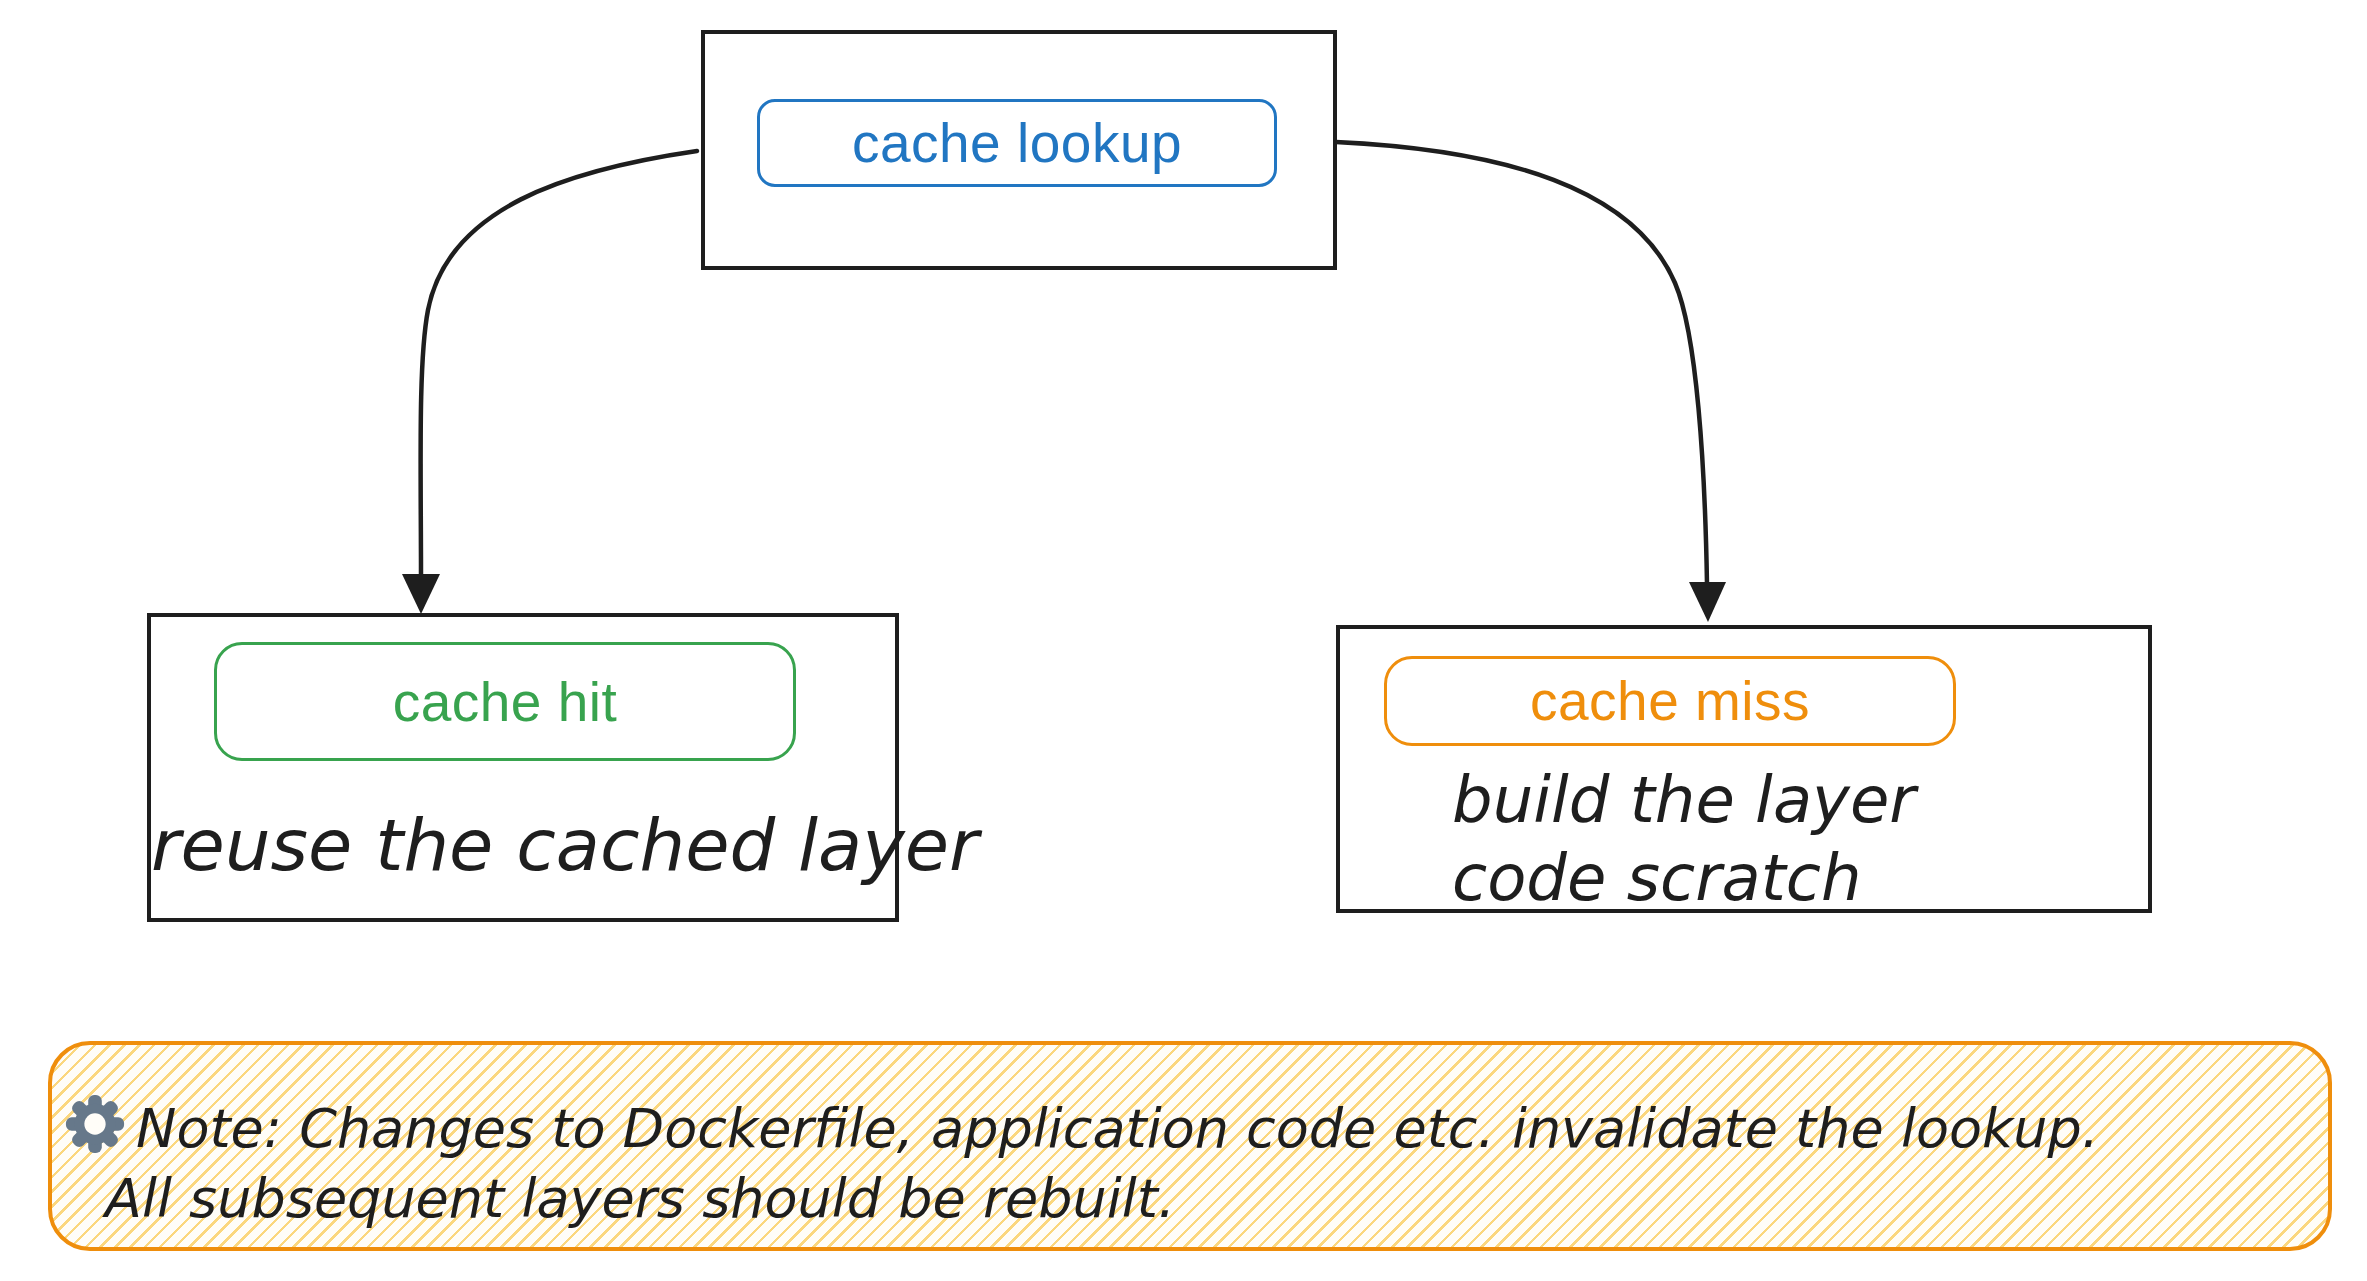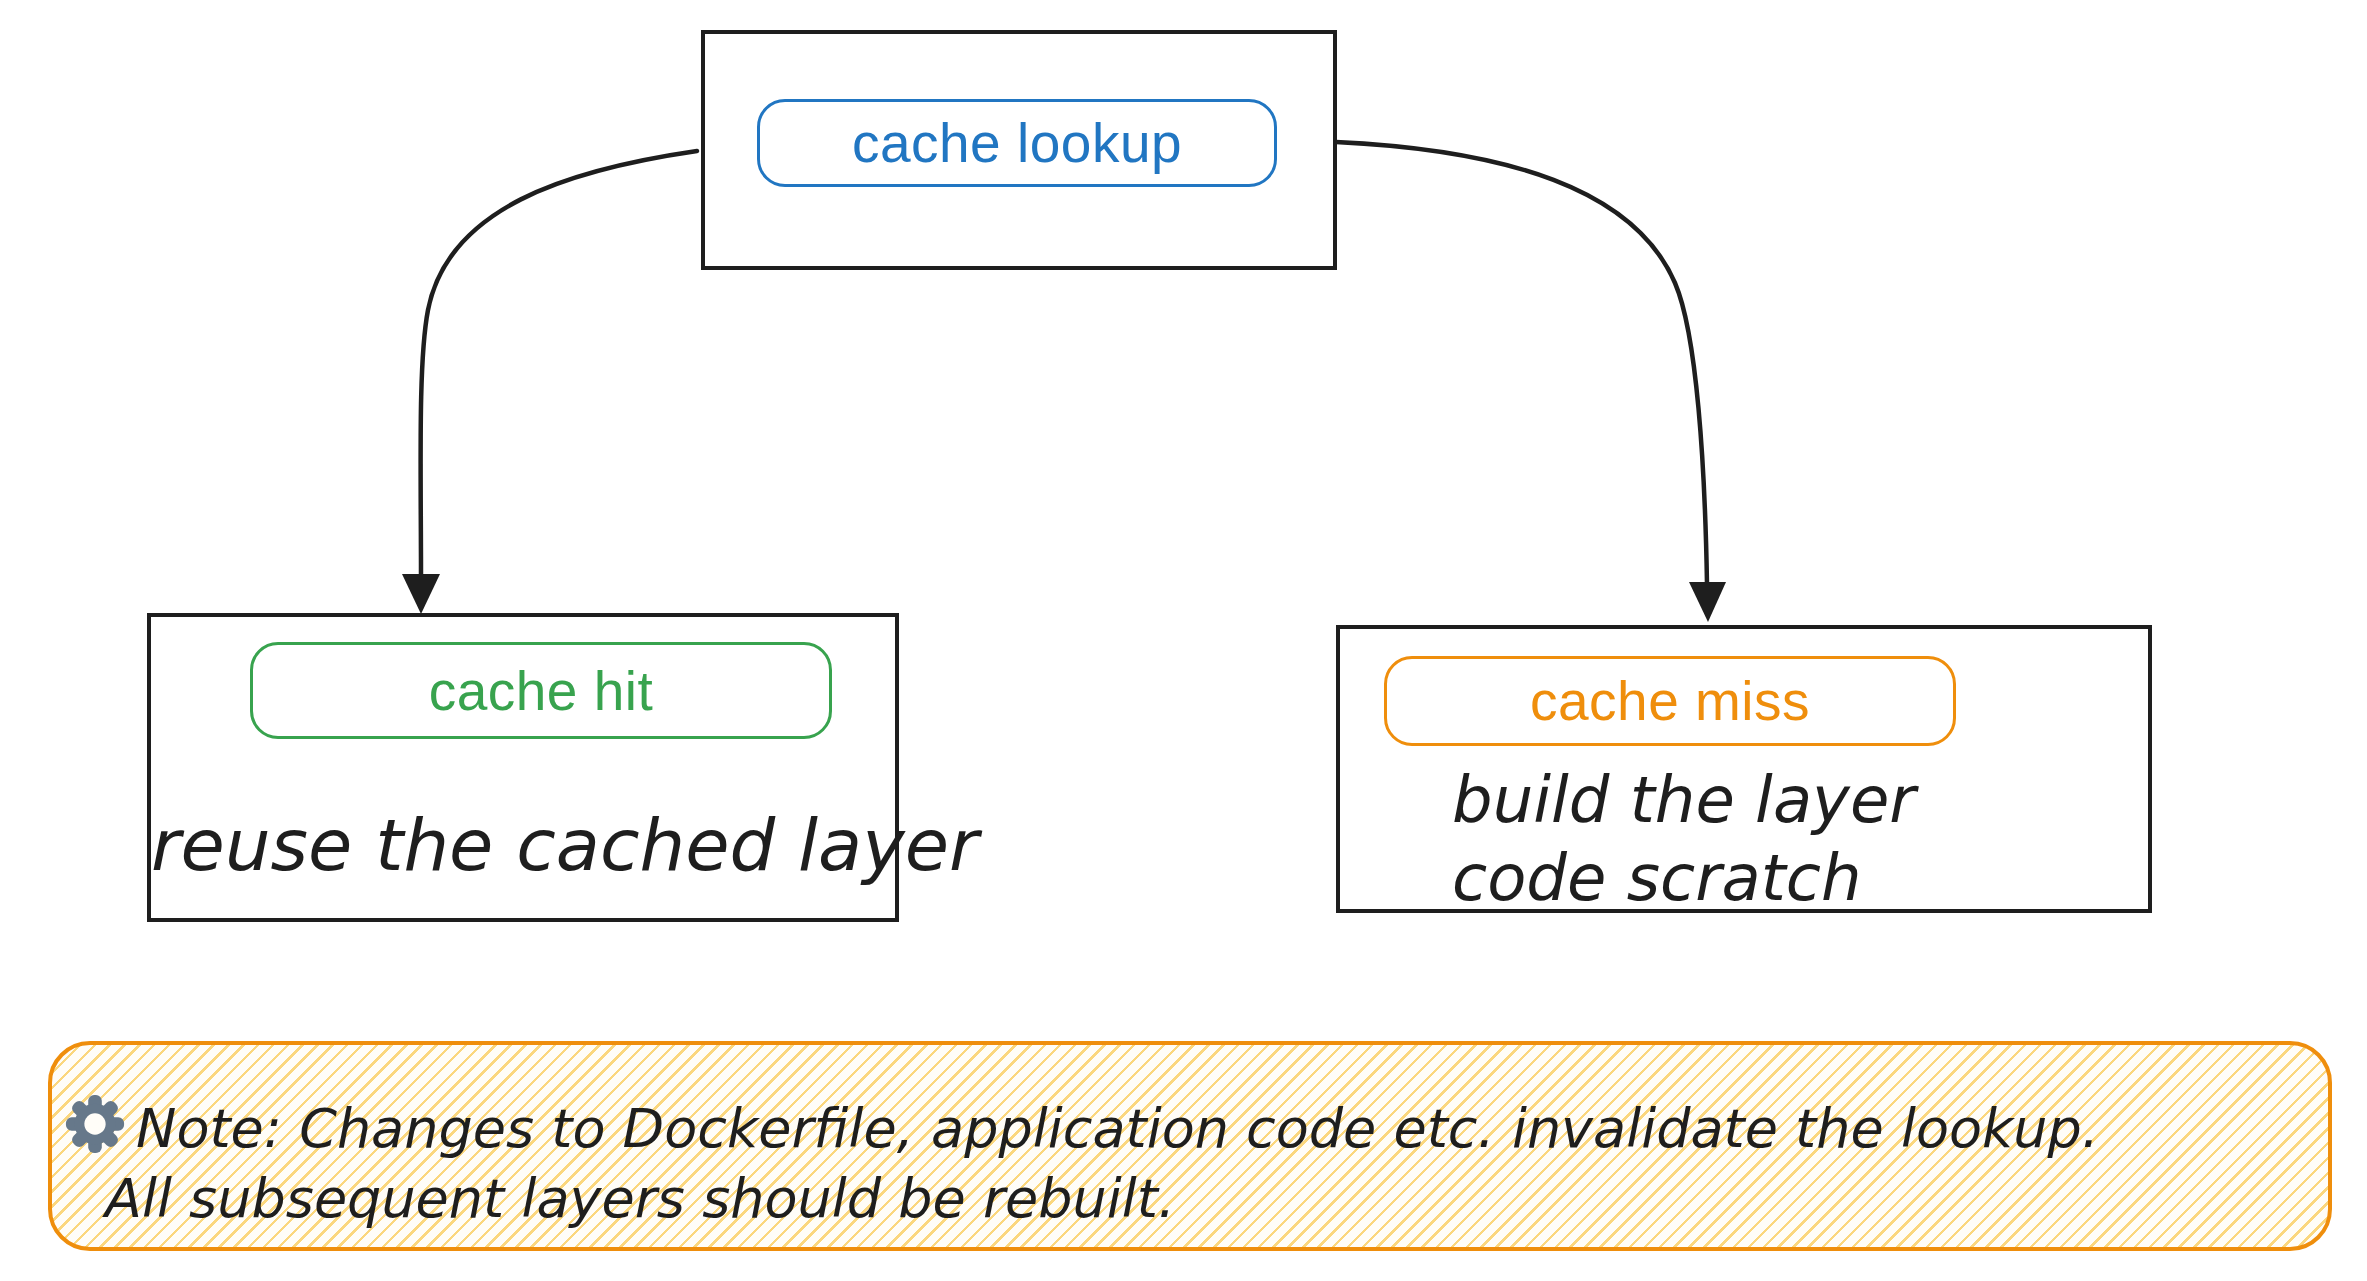--- a/index.html
+++ b/index.html
@@ -42,35 +42,34 @@
   .node-hit    { left: 147px; top: 613px; width: 752px; height: 309px; }
   .node-miss   { left: 1336px; top: 625px; width: 816px; height: 288px; }
 
   
   .pill {
     position: absolute;
     box-sizing: border-box;
     display: flex;
     align-items: center;
     justify-content: center;
-    border-radius: 28px;
+    border-radius: 18px;
     background: #ffffff;
     font-size: 55px;
     letter-spacing: 0.5px;
     white-space: nowrap;
   }
   .pill-lookup {
     left: 52px; top: 65px; width: 520px; height: 88px;
     border: 3.5px solid #2176c2; color: #2176c2;
   }
   .pill-hit {
-    left: 63px; top: 25px; width: 582px; height: 97px;
+    left: 63px; top: 25px; width: 582px; height: 119px;
     border: 3.5px solid #38a34e; color: #38a34e;
     border-radius: 28px;
-    margin-left: 36px;
   }
   .pill-miss {
     left: 44px; top: 27px; width: 572px; height: 90px;
     border: 3.5px solid #ef8e0c; color: #ef8e0c;
     border-radius: 28px;
   }
 
   
   .hand {
     font-family: cursive, "DejaVu Sans", sans-serif;

